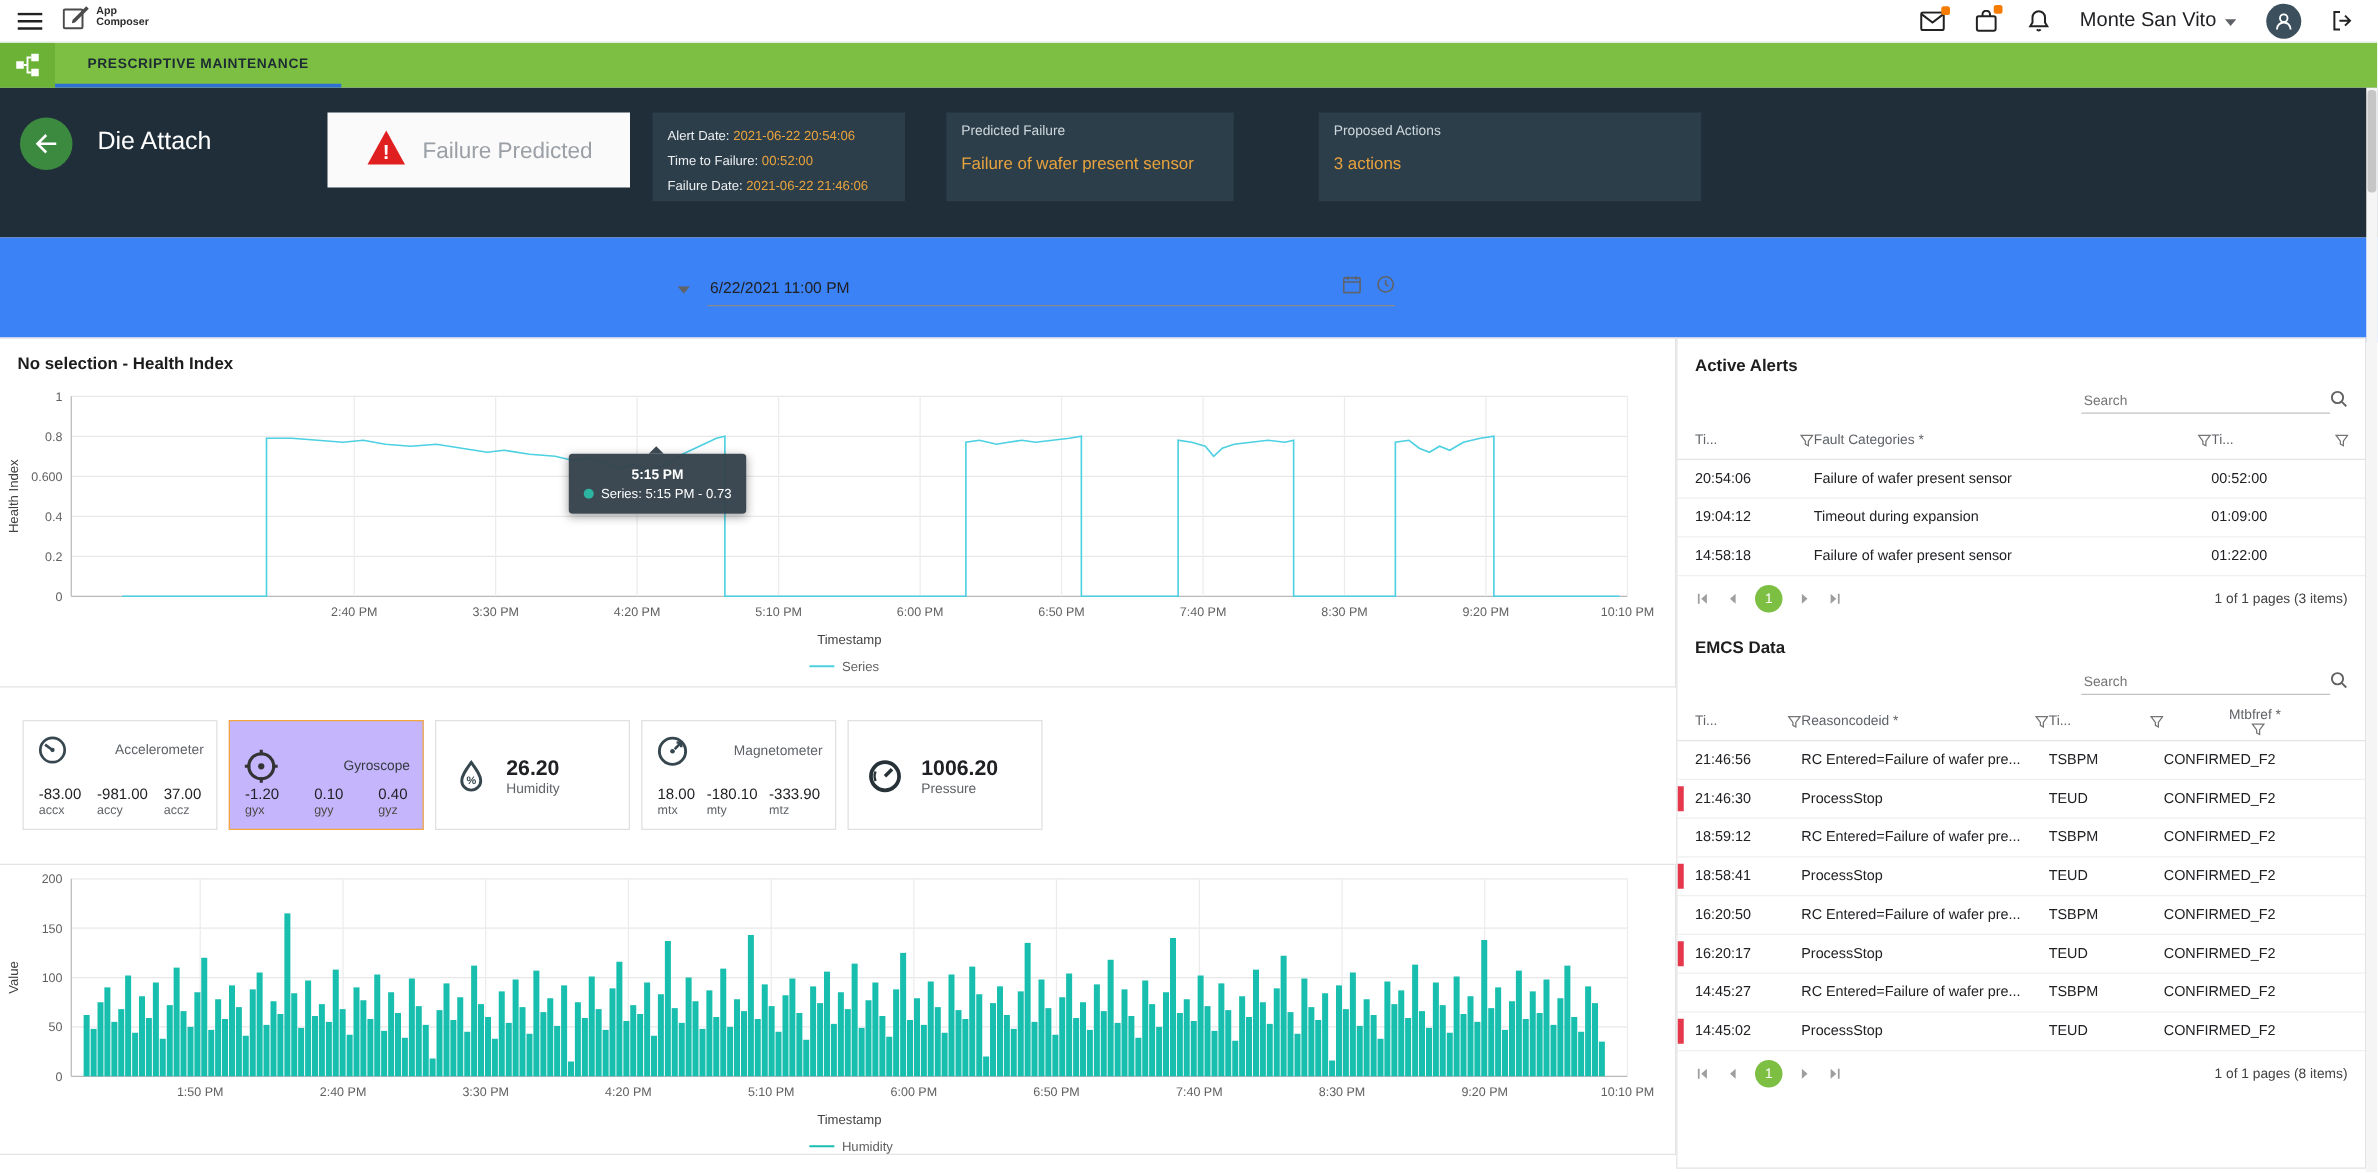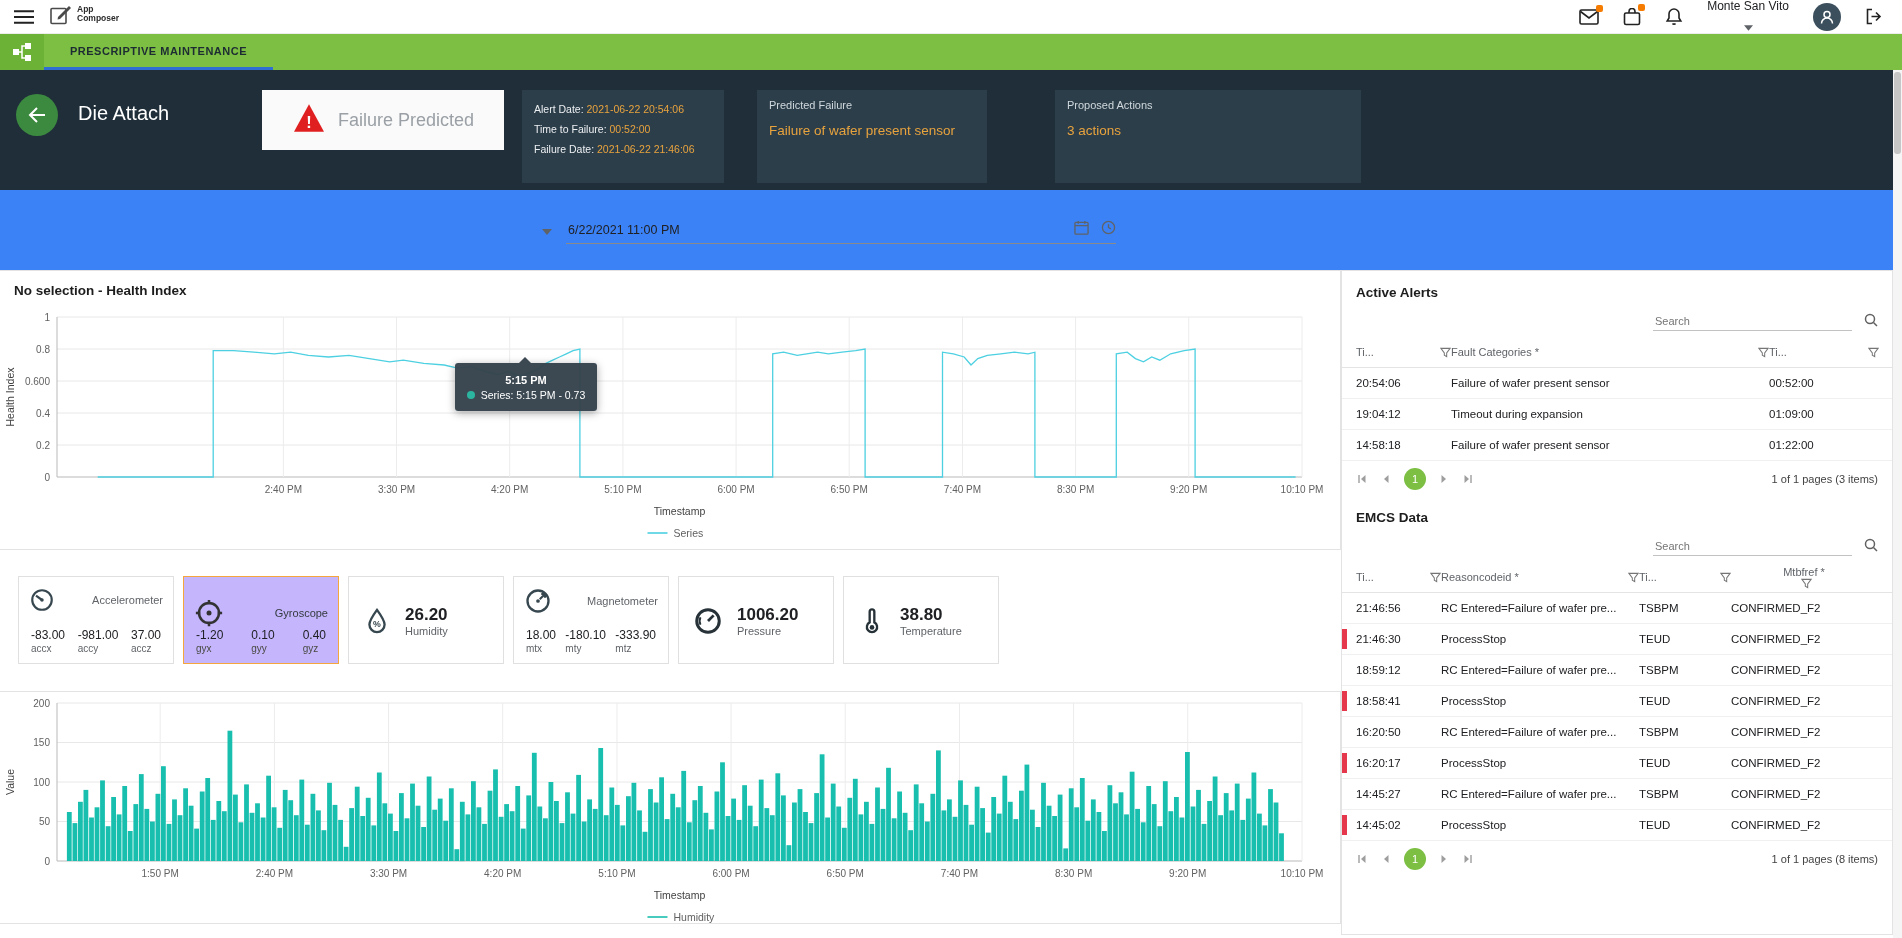--- a/index.html
+++ b/index.html
@@ -6,35 +6,35 @@
   #app{position:relative;width:1902px;height:938px;overflow:hidden;background:#fff;}
 
   
   .topbar{position:absolute;top:0;left:0;width:100%;height:34px;background:#fff;display:flex;align-items:center;padding:0 14px;box-sizing:border-box;border-bottom:1px solid #ededed;z-index:10;}
   .hamburger{margin-right:16px;display:flex;cursor:pointer;}
   .logo{display:flex;align-items:flex-start;gap:5px;}
   .logo-text{display:flex;flex-direction:column;font-size:8.5px;font-weight:bold;color:#2b2b2b;line-height:9px;}
   .topbar-right{margin-left:auto;display:flex;align-items:center;gap:24px;padding-right:4px;}
   .tb-icon{position:relative;display:flex;align-items:center;cursor:pointer;}
   .tb-badge::after{content:'';position:absolute;top:-4px;right:-4px;width:7px;height:7px;background:#f57c00;border-radius:2px;}
-  .tb-location{display:flex;align-items:center;gap:7px;font-size:12px;color:#202124;cursor:pointer;flex-direction:column;}
+  .tb-location{display:flex;align-items:center;gap:7px;font-size:16px;color:#202124;cursor:pointer;}
   .avatar{width:28px;height:28px;border-radius:50%;background:#3c4f5d;display:flex;align-items:center;justify-content:center;cursor:pointer;}
 
   
   .greenbar{position:absolute;top:34px;left:0;width:100%;height:36px;background:#7cbf42;display:flex;align-items:stretch;z-index:9;}
   .gb-icon{width:44px;background:#6cb236;display:flex;align-items:center;justify-content:center;cursor:pointer;}
   .gb-tab{display:flex;align-items:center;padding:0 26px;font-size:11px;font-weight:bold;color:#1d2b33;letter-spacing:.5px;border-bottom:3px solid #2f6fd3;box-sizing:border-box;cursor:pointer;}
 
   
   .darkheader{position:absolute;top:70px;left:0;width:100%;height:120px;background:#1f2e39;display:flex;align-items:flex-start;padding:20px 0 0 16px;box-sizing:border-box;}
   .back-btn{width:42px;height:42px;border-radius:50%;background:#3c8a40;border:none;display:flex;align-items:center;justify-content:center;margin-top:4px;cursor:pointer;flex:none;}
   .dh-title{color:#fff;font-size:20px;margin:12px 0 0 20px;width:112px;flex:none;}
   .banner{width:242px;height:60px;background:#fafafa;display:flex;align-items:center;justify-content:center;gap:12px;margin-left:72px;flex:none;}
   .banner-text{font-size:18px;color:#9aa0a6;}
-  .dh-card{background:#2d3e4b;padding:9px 12px;box-sizing:border-box;height:93px;flex:none;}
+  .dh-card{background:#2d3e4b;padding:9px 12px;box-sizing:border-box;height:71px;flex:none;}
   .dh-card.alert{width:202px;margin-left:18px;}
   .dh-card.predicted{width:230px;margin-left:33px;}
   .dh-card.proposed{width:306px;margin-left:68px;}
   .dh-line{font-size:10.5px;color:#eceff1;line-height:20px;white-space:nowrap;}
   .dh-line .val{color:#e8a33d;}
   .dh-label{font-size:11px;color:#cfd8dc;}
   .dh-value{font-size:13.5px;color:#e8a33d;margin-top:12px;}
 
   
   .picker-row{position:absolute;top:190px;left:0;width:100%;height:84px;display:flex;align-items:center;padding-left:538px;box-sizing:border-box;gap:10px;background:#3b82f6;}
@@ -69,21 +69,21 @@
   .sc-val .v{font-size:12px;font-weight:normal;color:#202124;}
   .sc-val .l{font-size:10px;color:#5f6368;margin-top:1px;}
   .selected .sc-val .l{color:#4a4a42;}
   .sc-bigrow{display:flex;align-items:center;gap:14px;padding-left:4px;}
   .sc-big{font-size:17px;font-weight:bold;color:#202124;}
   .sc-icon{display:flex;}
 
   
   .rp{position:absolute;left:1341px;top:270px;width:552px;height:665px;border:1px solid #e3e3e3;background:#fff;box-sizing:border-box;overflow:hidden;}
   .rp-title{margin:14px 14px 8px;font-size:13.5px;font-weight:bold;color:#1d1d1d;}
-  .search-row{display:flex;justify-content:flex-end;align-items:center;gap:12px;padding:4px 14px 6px;margin-left:20px;}
+  .search-row{display:flex;justify-content:flex-end;align-items:center;gap:0;padding:4px 14px 6px;margin-left:20px;}
   .search-input{width:195px;border:none;border-bottom:1px solid #c2c2c2;font-size:11px;color:#757575;padding:3px 2px;outline:none;background:transparent;font-family:inherit;}
   .t-head{display:flex;padding:0 14px;border-bottom:1px solid #e4e4e4;height:30px;align-items:center;}
   .t-hcell{display:flex;align-items:center;justify-content:space-between;box-sizing:border-box;font-size:11px;color:#5f6368;white-space:nowrap;overflow:hidden;cursor:pointer;flex:none;}
   .t-row{display:flex;padding:0 14px;height:30px;align-items:center;border-bottom:1px solid #f0f0f0;position:relative;cursor:pointer;}
   .t-cell{font-size:11.5px;color:#202124;overflow:hidden;white-space:nowrap;text-overflow:ellipsis;padding-right:12px;box-sizing:border-box;flex:none;}
   .t-row.flagged::before{content:'';position:absolute;left:0;top:5px;bottom:5px;width:5px;background:#e5384c;}
   .funnel{display:flex;flex:none;margin-left:4px;}
   .pgn{display:flex;align-items:center;padding:7px 14px 6px;justify-content:space-between;}
   .pgn-controls{display:flex;align-items:center;gap:12px;}
   .pg-btn{display:flex;cursor:pointer;}
@@ -376,34 +376,20 @@
           <span class="sc-icon">
             <svg width="30" height="30" viewBox="0 0 24 24">
               <circle cx="12" cy="12" r="9" fill="none" stroke="#263238" stroke-width="2.4"></circle>
               <path d="M12 12 L16.5 7.5" stroke="#263238" stroke-width="2.2"></path>
               <path d="M6 15 a7 7 0 0 1 0 -6" stroke="#263238" stroke-width="1.5" fill="none"></path>
             </svg>
           </span>
           <div>
             <div class="sc-big">1006.20</div>
             <div class="sc-name">Pressure</div>
-          </div>
-        </div>
-      </div>
-      <div class="sensor-card bigcard">
-        <div class="sc-bigrow">
-          <span class="sc-icon">
-            <svg width="28" height="28" viewBox="0 0 24 24">
-              <path d="M10 4 a2 2 0 0 1 4 0 v9.2 a4.4 4.4 0 1 1 -4 0 Z" fill="none" stroke="#263238" stroke-width="2"></path>
-              <circle cx="12" cy="17.5" r="2" fill="#263238"></circle>
-            </svg>
-          </span>
-          <div>
-            <div class="sc-big">38.80</div>
-            <div class="sc-name">Temperature</div>
           </div>
         </div>
       </div>
     </div>
 
   <div class="panel bottom-panel">
     <div class="chart-mount" id="humidity-chart"><svg width="1341" height="231">
           <line x1="57" y1="168" x2="1302" y2="168" stroke="#b9b9b9" stroke-width="1"></line>
           <text x="50" y="171.5" text-anchor="end" font-size="10" fill="#616161">0</text>
           <line x1="57" y1="128.5" x2="1302" y2="128.5" stroke="#e8e8e8" stroke-width="1"></line>

